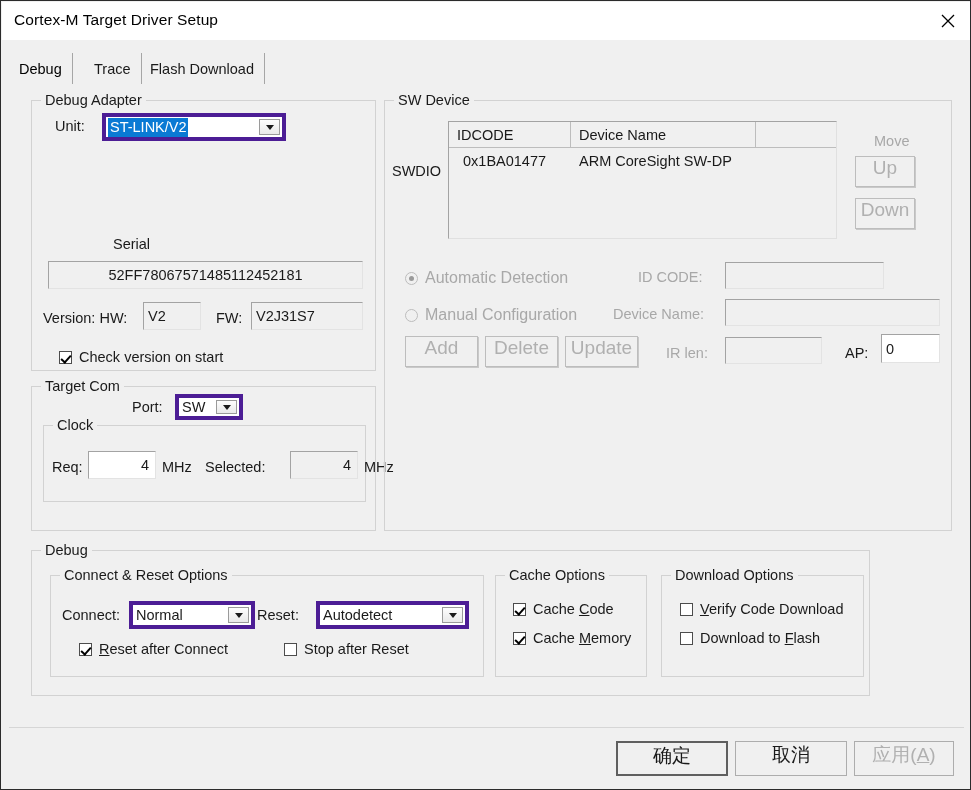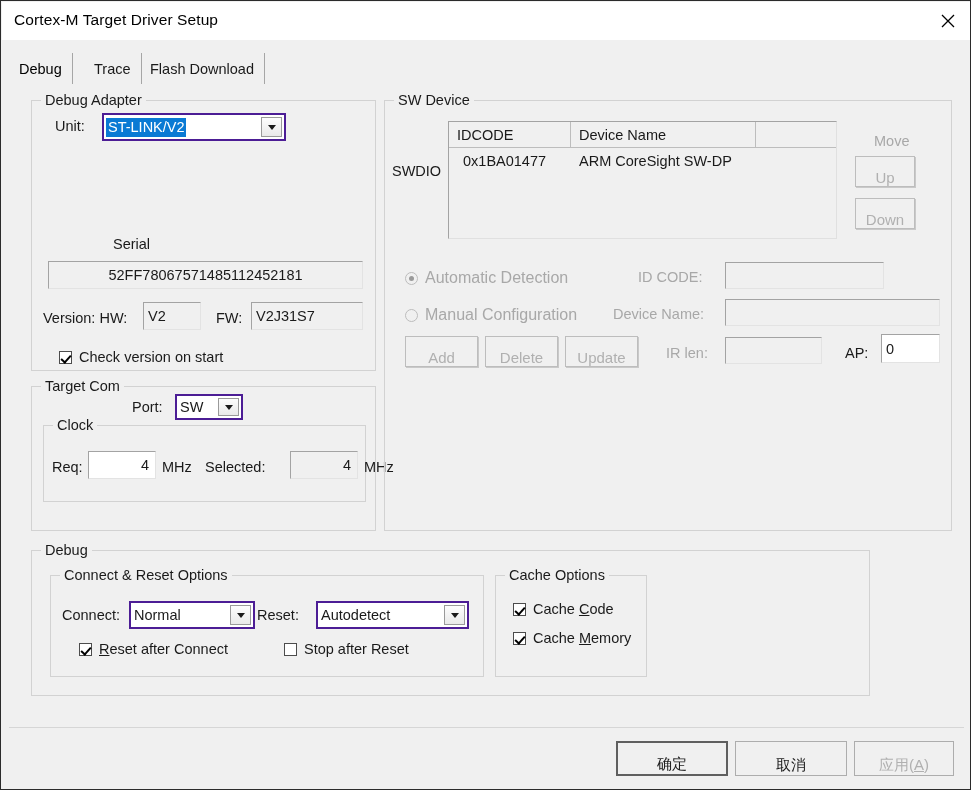--- a/index.html
+++ b/index.html
@@ -102,21 +102,21 @@
   }
   .field.white { background: #ffffff; }
   .field.center { justify-content: center; }
   .field.right { justify-content: flex-end; padding-right: 6px; }
   .field.empty { }
 
   
   .combo {
     position: absolute;
     background: #ffffff;
-    border: 2px solid #4c1d95;
+    border: 4px solid #4c1d95;
     display: flex; align-items: center;
   }
   .combo .cbtext {
     flex: 1 1 auto;
     font-size: 14.5px; color: #1a1a1a;
     padding-left: 3px;
     white-space: nowrap; overflow: hidden;
   }
   .combo .cbtext.sel {
     background: #0a7ad4;
@@ -141,22 +141,22 @@
     border-right: 4px solid transparent;
     border-top: 5px solid #1a1a1a;
   }
 
   
   .btn {
     position: absolute;
     background: #f0f0f0;
     border: 1px solid #9b9b9b;
     box-shadow: 1px 1px 0 #9b9b9b;
-    display: flex; align-items: flex-end; justify-content: center;
-    font-size: 15px; color: #1a1a1a;
+    display: flex; align-items: flex-start; justify-content: center;
+    font-size: 19px; color: #1a1a1a;
     cursor: default;
     white-space: nowrap;
   }
   .btn.disabled { color: #b0b0b0; border-color: #bdbdbd; box-shadow: 1px 1px 0 #c9c9c9; }
   .btn.flat { box-shadow: none; border: 1px solid #adadad; background: #f0f0f0; }
   .btn.default { border: 2px solid #5f5f5f; box-shadow: none; }
   .btn u { text-decoration: underline; }
 
   
   .chk {
@@ -428,20 +428,32 @@
         <div class="chk" style="left:17px; top:25px;">
           <span class="box checked"></span>
           <span><span>Cache </span><u>C</u><span>ode</span></span>
         </div>
         <div class="chk" style="left:17px; top:54px;">
           <span class="box checked"></span>
           <span><span>Cache </span><u>M</u><span>emory</span></span>
         </div>
       </div>
 
+      <div class="group" style="left:629px; top:24px; width:203px; height:102px;">
+        <div class="grouplabel">Download Options</div>
+
+        <div class="chk" style="left:18px; top:25px;">
+          <span class="box"></span>
+          <span><u>V</u><span>erify Code Download</span></span>
+        </div>
+        <div class="chk" style="left:18px; top:54px;">
+          <span class="box"></span>
+          <span><span>Download to </span><u>F</u><span>lash</span></span>
+        </div>
+      </div>
     </div>
 
   </div>
 
   <div id="footsep"></div>
 
   <div class="btn flat" style="left:734px; top:740px; width:112px; height:35px;">
     <span>取消</span>
   </div>
   <div class="btn default" style="left:615px; top:740px; width:112px; height:35px;">

